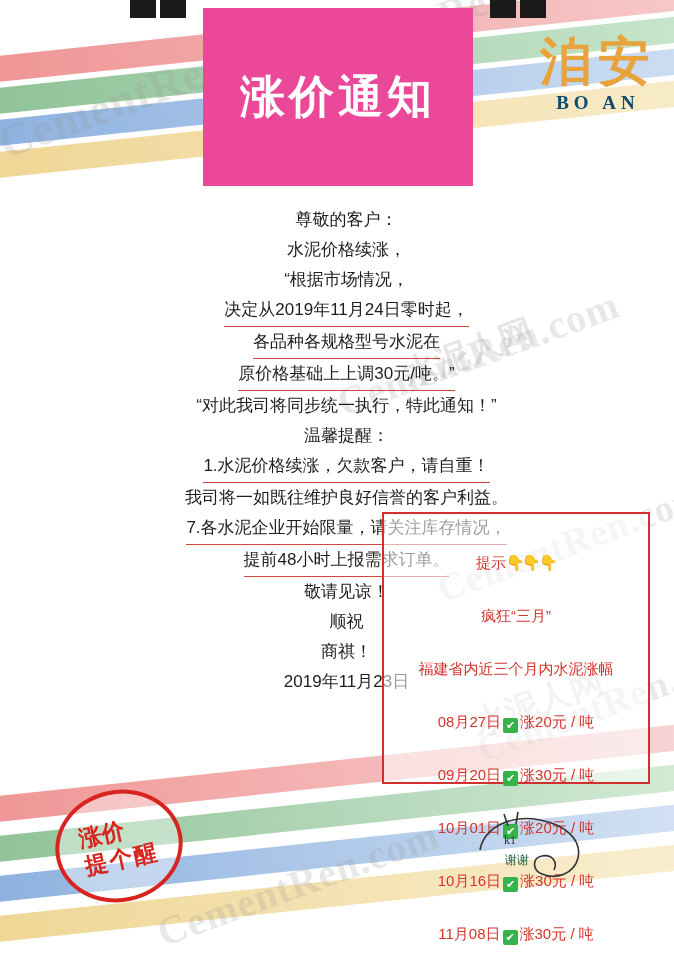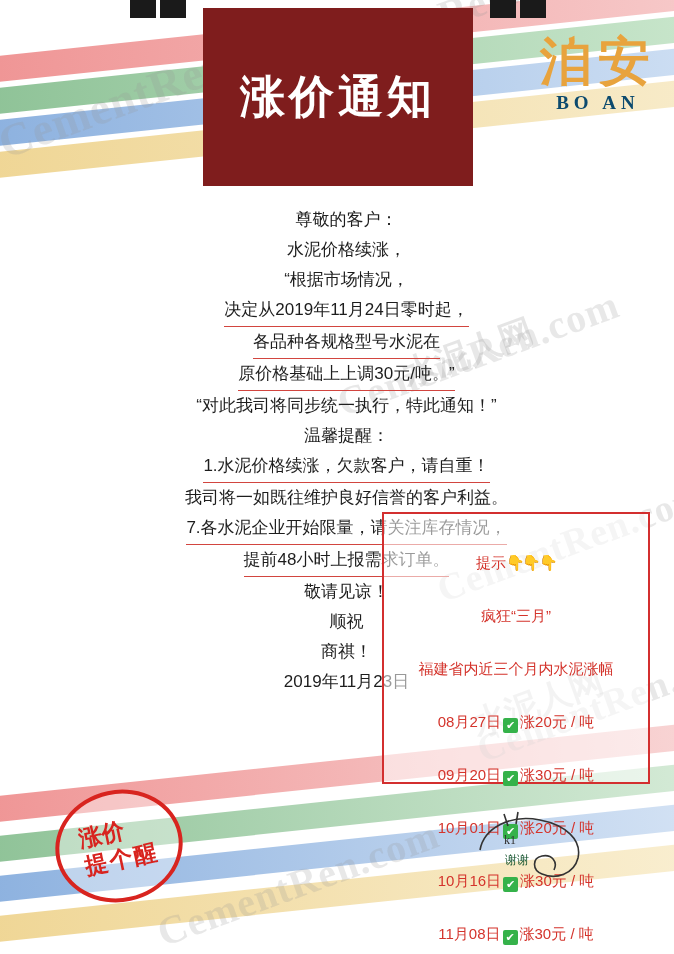--- a/index.html
+++ b/index.html
@@ -48,21 +48,21 @@
   .wm-cn{position:absolute;color:rgba(150,150,150,.25);
     font-size:34px;font-weight:bold;transform:rotate(-20deg);
     pointer-events:none;white-space:nowrap;}
   .wmcn-1{left:400px;top:330px;}
   .wmcn-2{left:470px;top:680px;}
 
   
   .header{position:relative;height:195px;}
   .title-box{
     position:absolute;left:203px;top:8px;width:270px;height:178px;
-    background:#7f1d1d;display:flex;align-items:center;justify-content:center;
+    background:#ec4899;display:flex;align-items:center;justify-content:center;
   }
   .title-box .t{
     color:#ffffff;font-size:45px;font-weight:bold;letter-spacing:4px;
     font-family:"Liberation Serif","DejaVu Serif",serif;
   }
   .logo{
     position:absolute;right:18px;top:36px;text-align:center;
   }
   .logo .cn{
     font-size:52px;font-weight:bold;color:#e8a33d;letter-spacing:6px;

